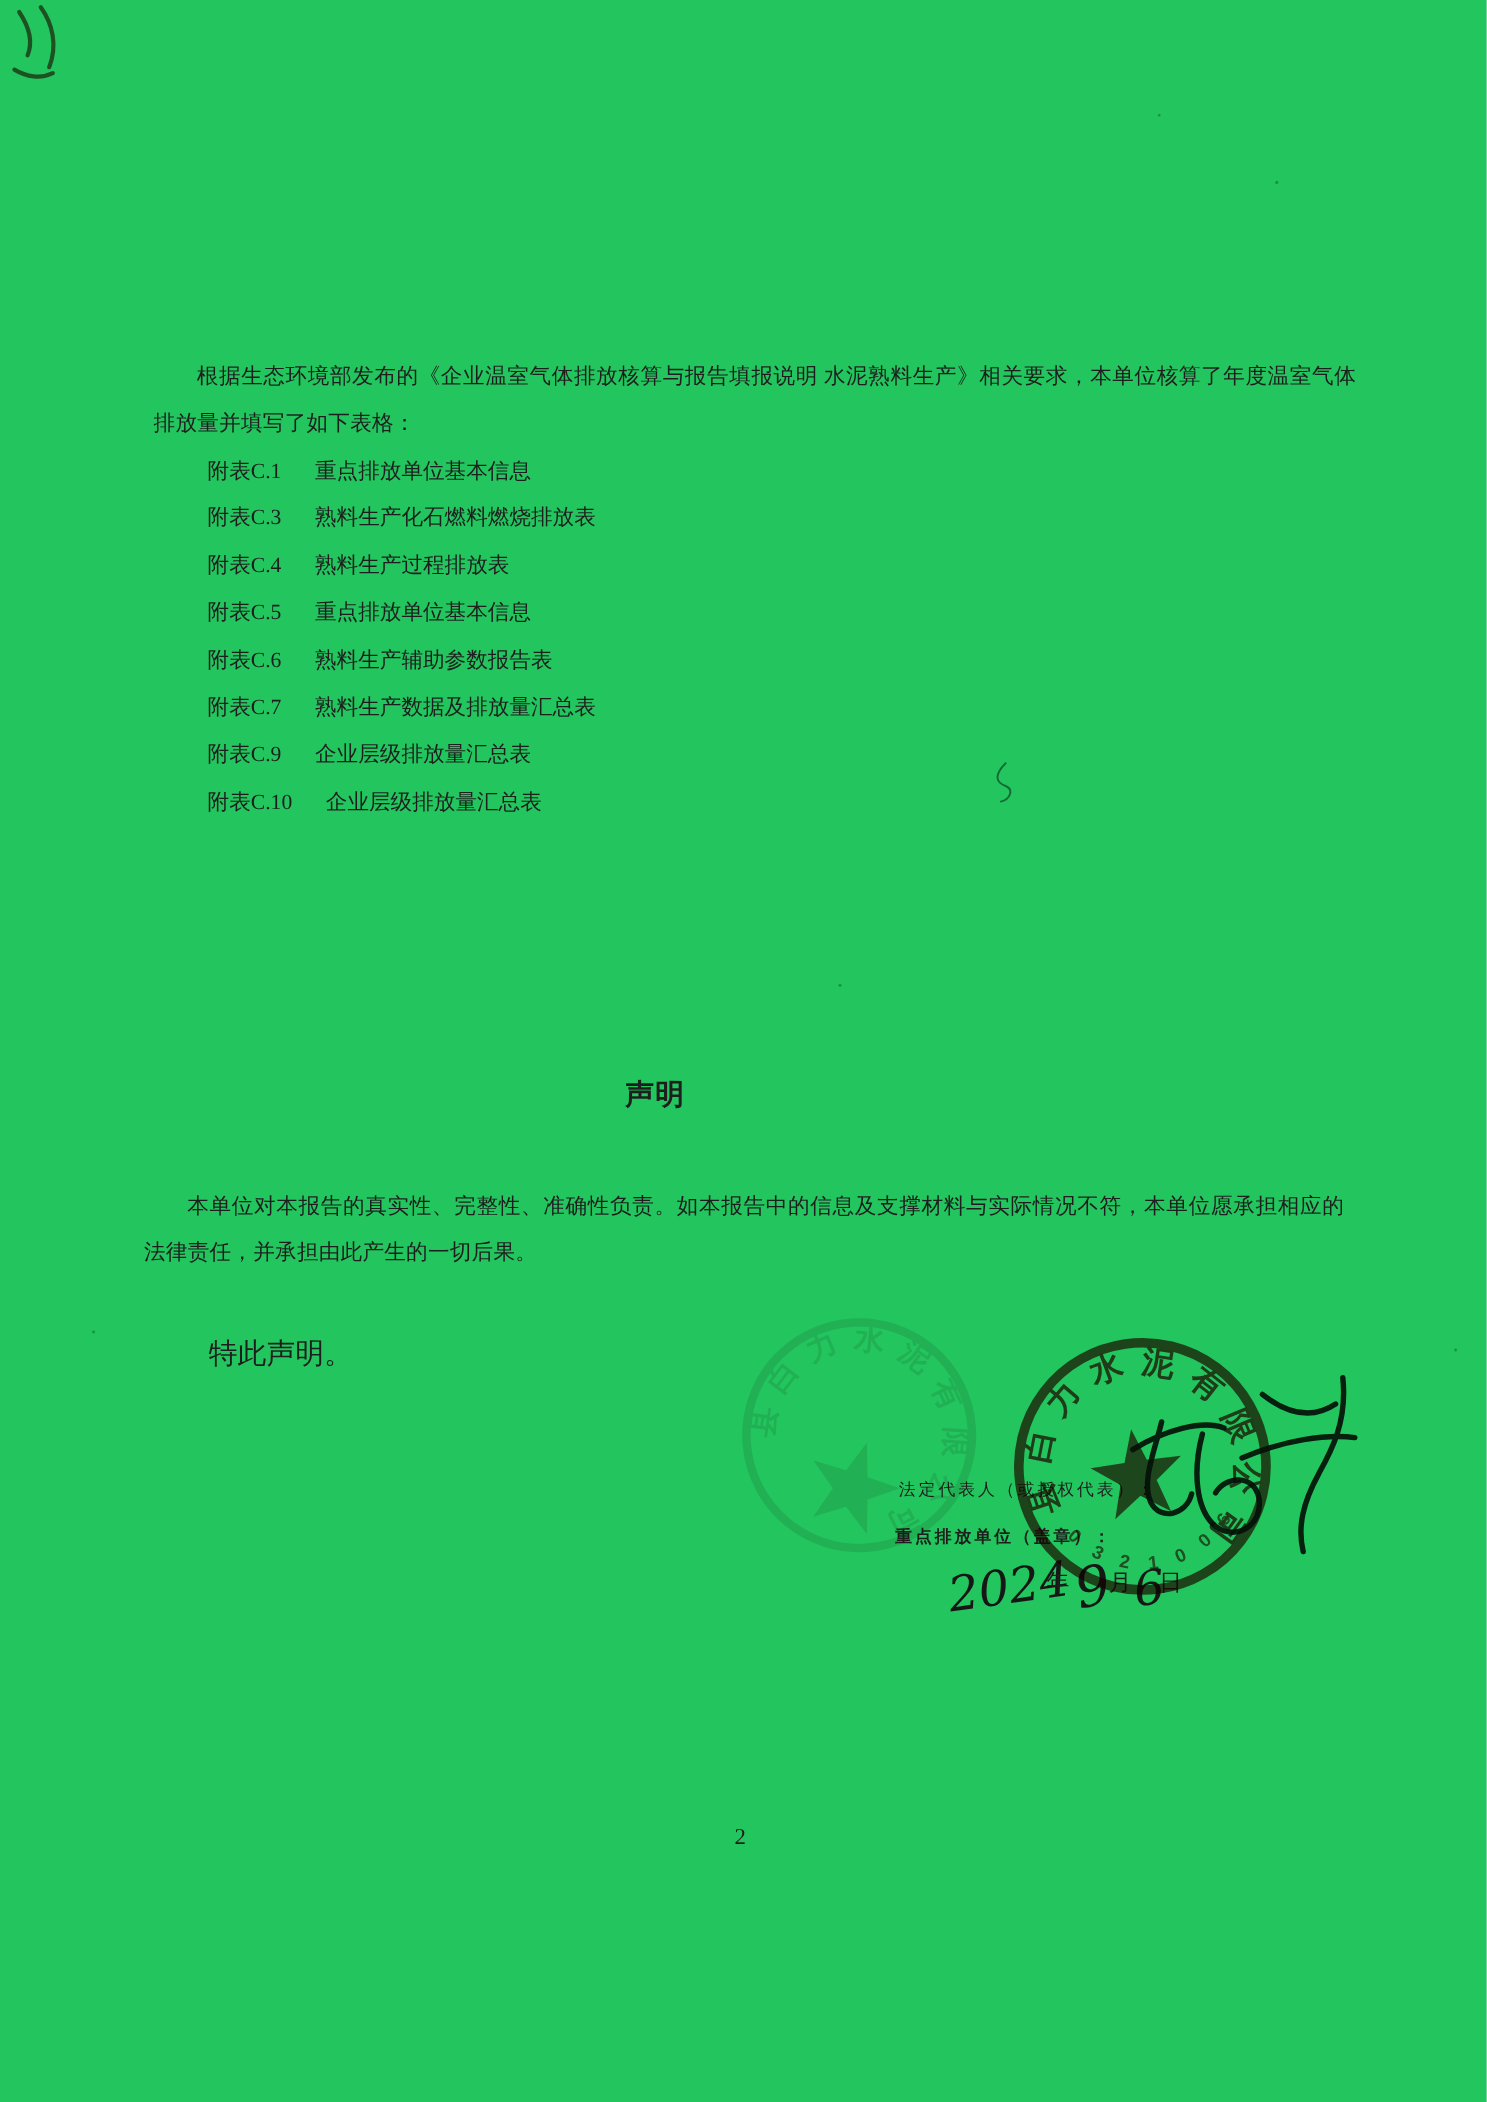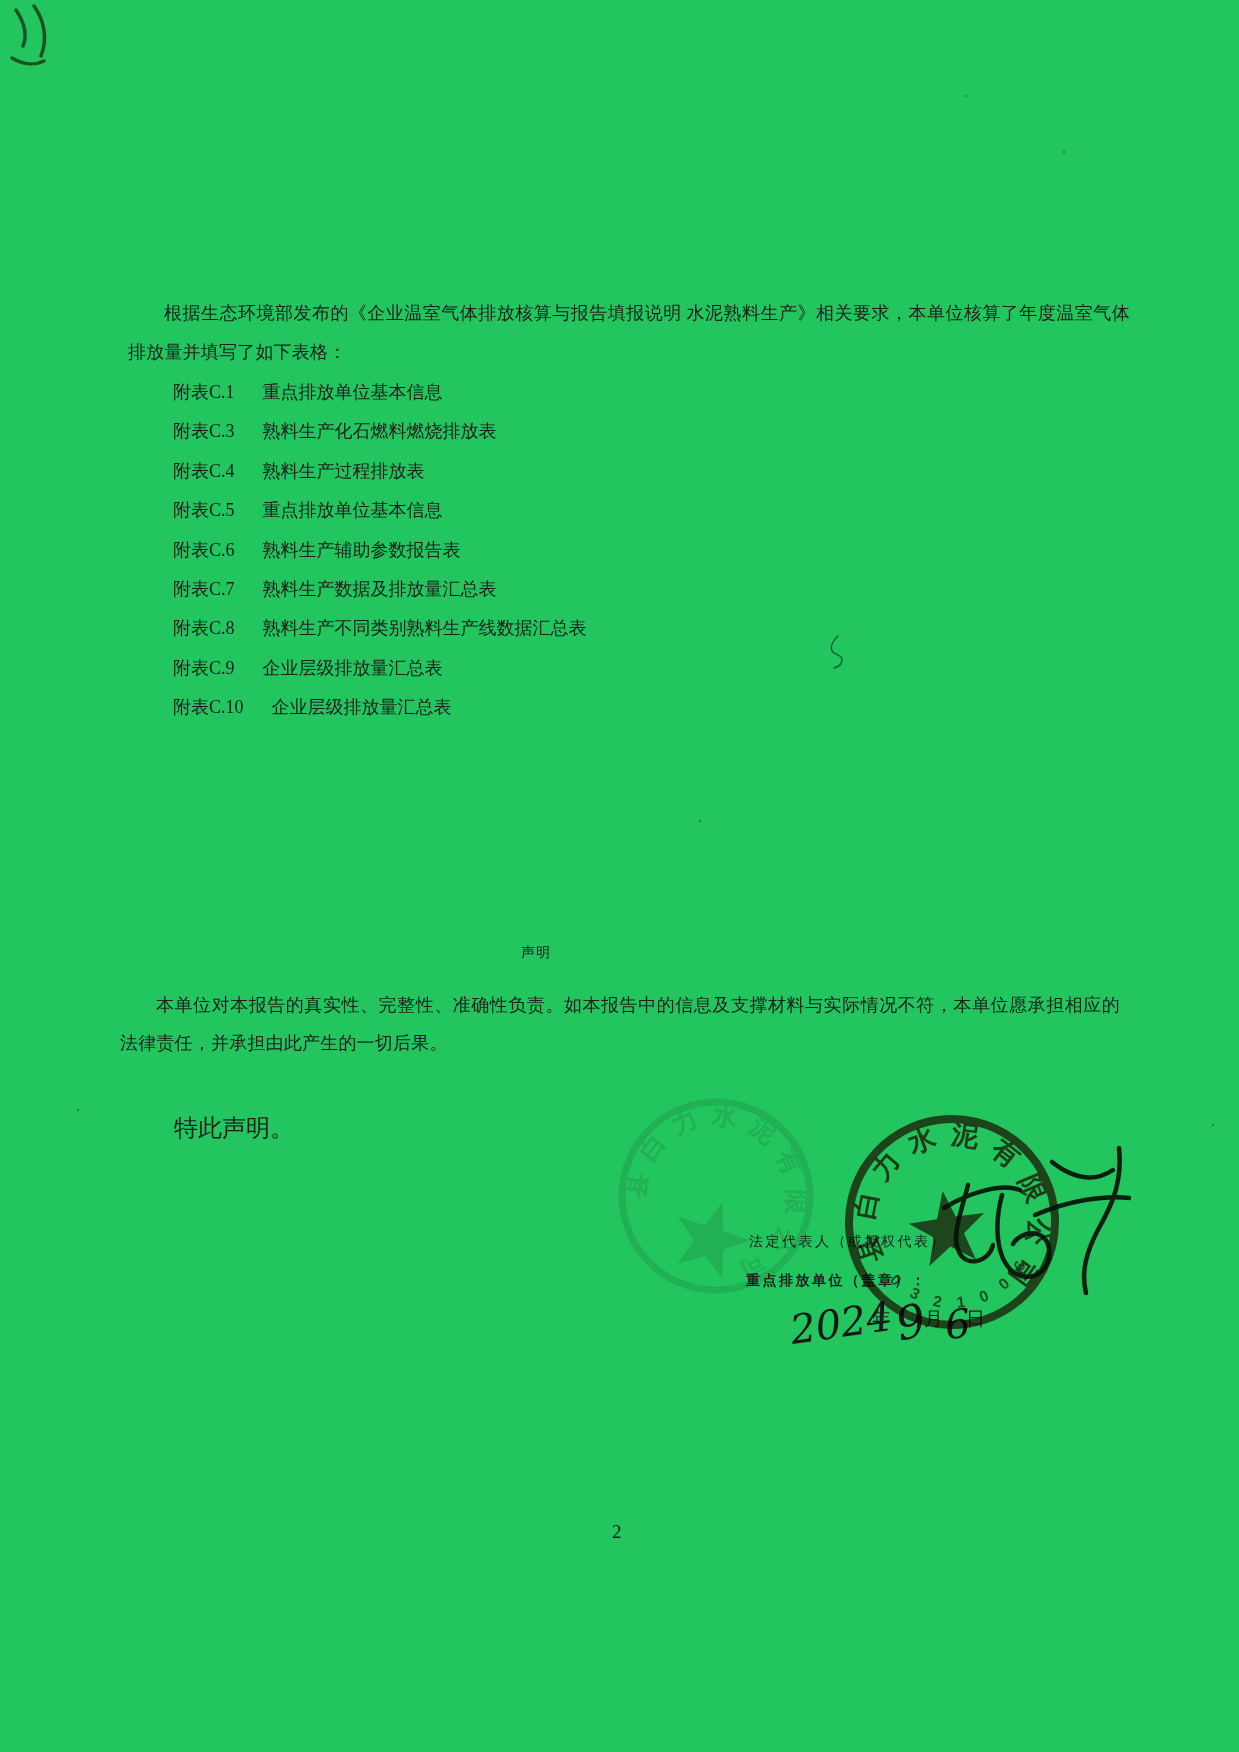--- a/index.html
+++ b/index.html
@@ -14,21 +14,21 @@
   .intro{
     position:absolute;left:128px;top:294px;width:1002px;
     font-size:18px;line-height:38.5px;letter-spacing:0.2px;
     text-indent:2em;text-align:justify;
   }
   .table-list{position:absolute;left:173px;top:373px;}
   .table-list-item{height:39.4px;line-height:39.4px;font-size:18px;white-space:nowrap;}
   .item-title{margin-left:28px;}
   .decl-heading{
     position:absolute;left:521px;top:896px;
-    font-size:14px;font-weight:normal;letter-spacing:1px;margin-top:48px;
+    font-size:24px;font-weight:bold;letter-spacing:1px;
   }
   .decl-body{
     position:absolute;left:120px;top:986px;width:1000px;
     font-size:18px;line-height:38px;letter-spacing:0.2px;
     text-indent:2em;text-align:justify;
   }
   .decl-closing{position:absolute;left:174px;top:1112px;font-size:24px;}
   .sig-label{position:absolute;font-size:14px;letter-spacing:2.5px;white-space:nowrap;}
   #legal-rep-label{left:749px;top:1233px;}
   #unit-seal-label{left:746px;top:1272px;font-weight:bold;}
@@ -76,23 +76,20 @@
       </div>
 
       <div class="table-list-item">
         <span class="item-id">附表C.6</span><span class="item-title">熟料生产辅助参数报告表</span>
       </div>
 
       <div class="table-list-item">
         <span class="item-id">附表C.7</span><span class="item-title">熟料生产数据及排放量汇总表</span>
       </div>
 
-      <div class="table-list-item">
-        <span class="item-id">附表C.8</span><span class="item-title">熟料生产不同类别熟料生产线数据汇总表</span>
-      </div>
 
       <div class="table-list-item">
         <span class="item-id">附表C.9</span><span class="item-title">企业层级排放量汇总表</span>
       </div>
 
       <div class="table-list-item">
         <span class="item-id">附表C.10</span><span class="item-title">企业层级排放量汇总表</span>
       </div>
     </div>
 

